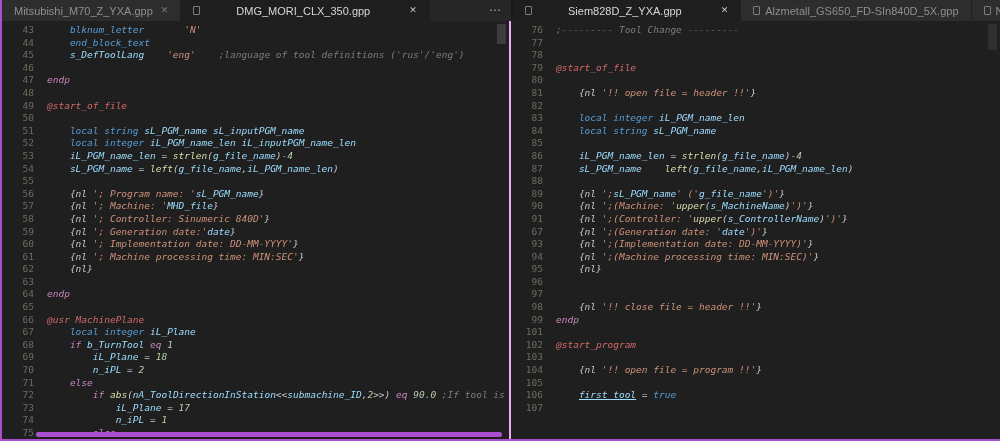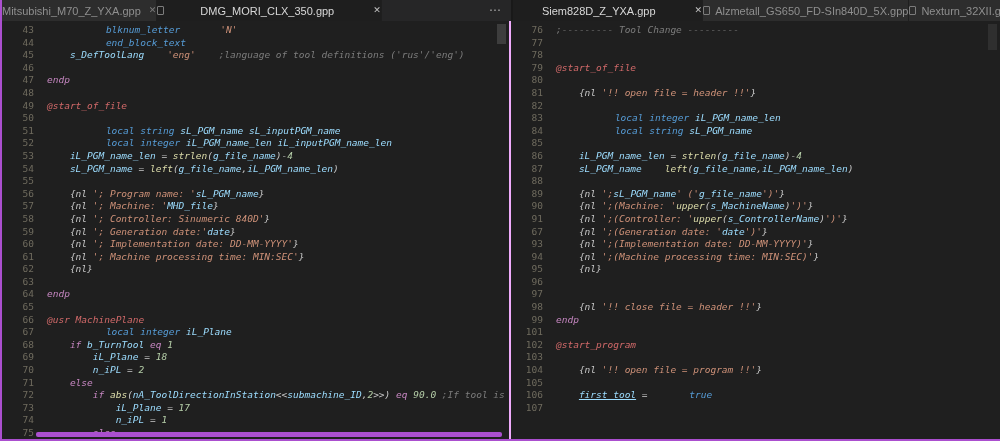--- a/index.html
+++ b/index.html
@@ -7,22 +7,22 @@
   body { font-family:"Liberation Sans", sans-serif; }
 
   .window { position:relative; width:1000px; height:441px; background:#1f1f1f;
             border-left:2px solid #ab4fcf; border-bottom:2px solid #ab4fcf;
             display:flex; flex-direction:column; }
 
   
   .tabbar { height:21px; flex:none; display:flex; background:#262627; overflow:hidden; }
   .tabgroup { display:flex; overflow:hidden; }
   .tabgroup.left  { width:509px; flex:none; }
-  .tabgroup.right { flex:1; border-left:2px solid #191919;justify-content:center; }
-  .tab { display:flex; align-items:center; gap:5px; padding:0 0; flex:none;
+  .tabgroup.right { flex:1; border-left:2px solid #191919; }
+  .tab { display:flex; align-items:center; gap:5px; padding:0 12px; flex:none;
          background:#2d2d2d; color:#8f8f8f; font-size:11px; height:21px;
          border-right:1px solid #1f1f1f; cursor:pointer; white-space:nowrap; }
   .tab.active { background:#1e1e1e; color:#d8d8d8;gap:36px; }
   .tclose { font-size:9px; line-height:1; color:#7a7a7a; margin-left:3px; }
   .tab.active .tclose { color:#c0c0c0; }
   .ficon { width:7px; height:9px; border:1px solid #7c7c7c; border-radius:1px;
            display:inline-block; flex:none; }
   .actions { margin-left:auto; color:#ababab; font-size:12px; padding:3px 10px 0 10px; flex:none; }
 
   
@@ -32,21 +32,21 @@
   .pane.right { flex:1; }
 
   .code { padding-top:3px; font-family:"DejaVu Sans Mono", monospace;
           font-size:9.5px; line-height:12.6px; }
   .line { display:flex; height:12.6px; white-space:pre; }
   .ln { width:32px; flex:none; text-align:right; color:#6f6b5e; }
   .lc { padding-left:13px; white-space:pre; font-style:italic; }
 
   
   .d  { color:#c8c8c8; }
-  .kw { color:#569cd6;margin-left:36px; }
+  .kw { color:#569cd6; }
   .kp { color:#c586c0; }
   .v  { color:#9cdcfe; }
   .s  { color:#ce9178; }
   .n  { color:#b5cea8; }
   .c  { color:#7c7c7c; }
   .t  { color:#d16969; }
   .f  { color:#dcdcaa; }
   .u  { color:#9cdcfe; text-decoration:underline; }
 
   

